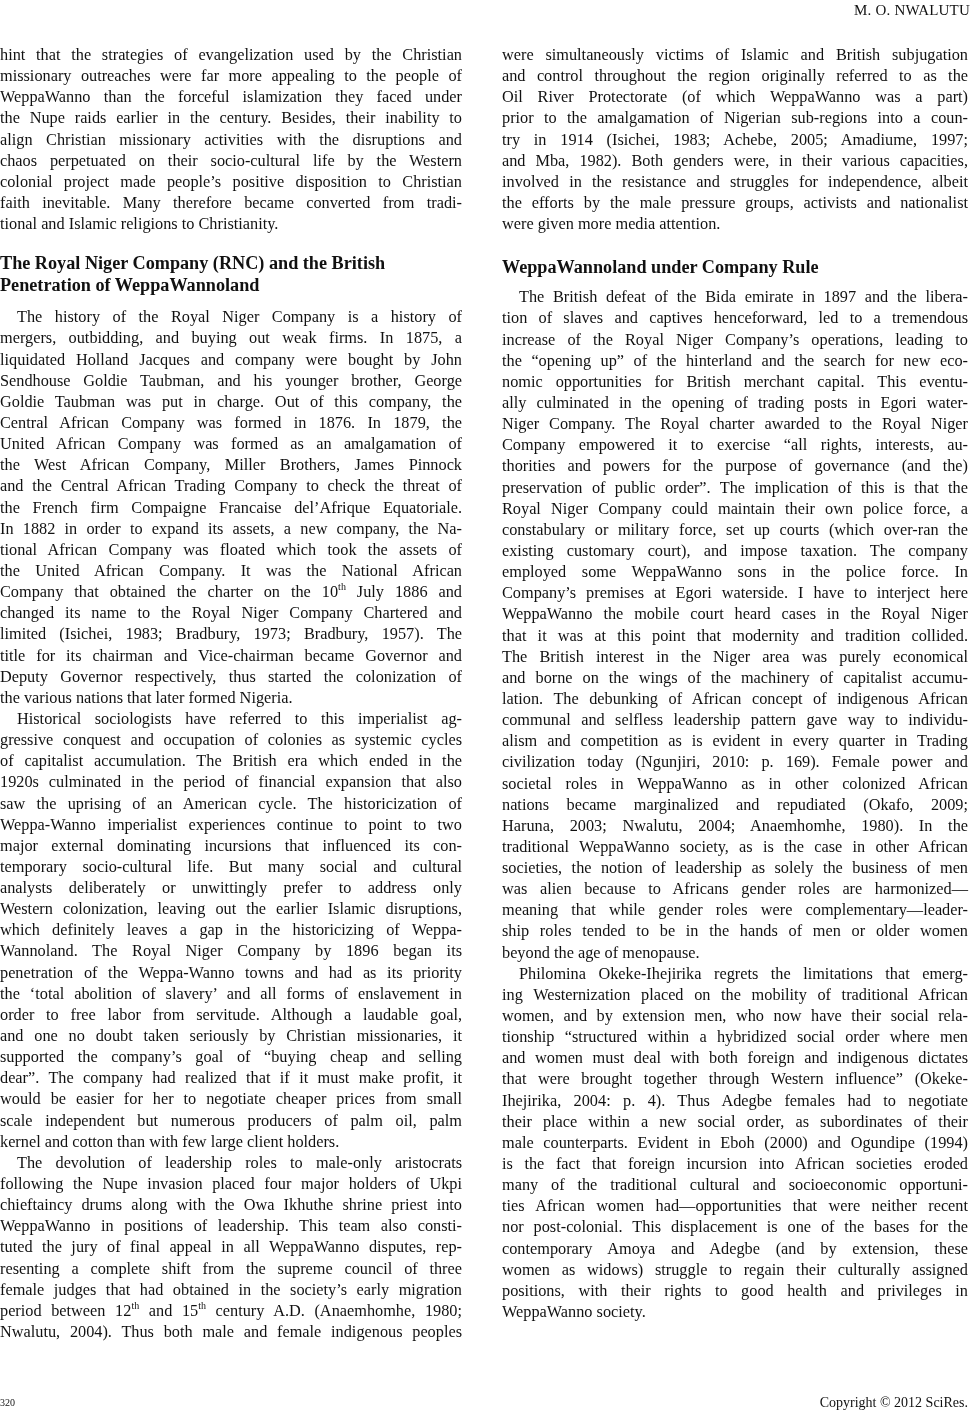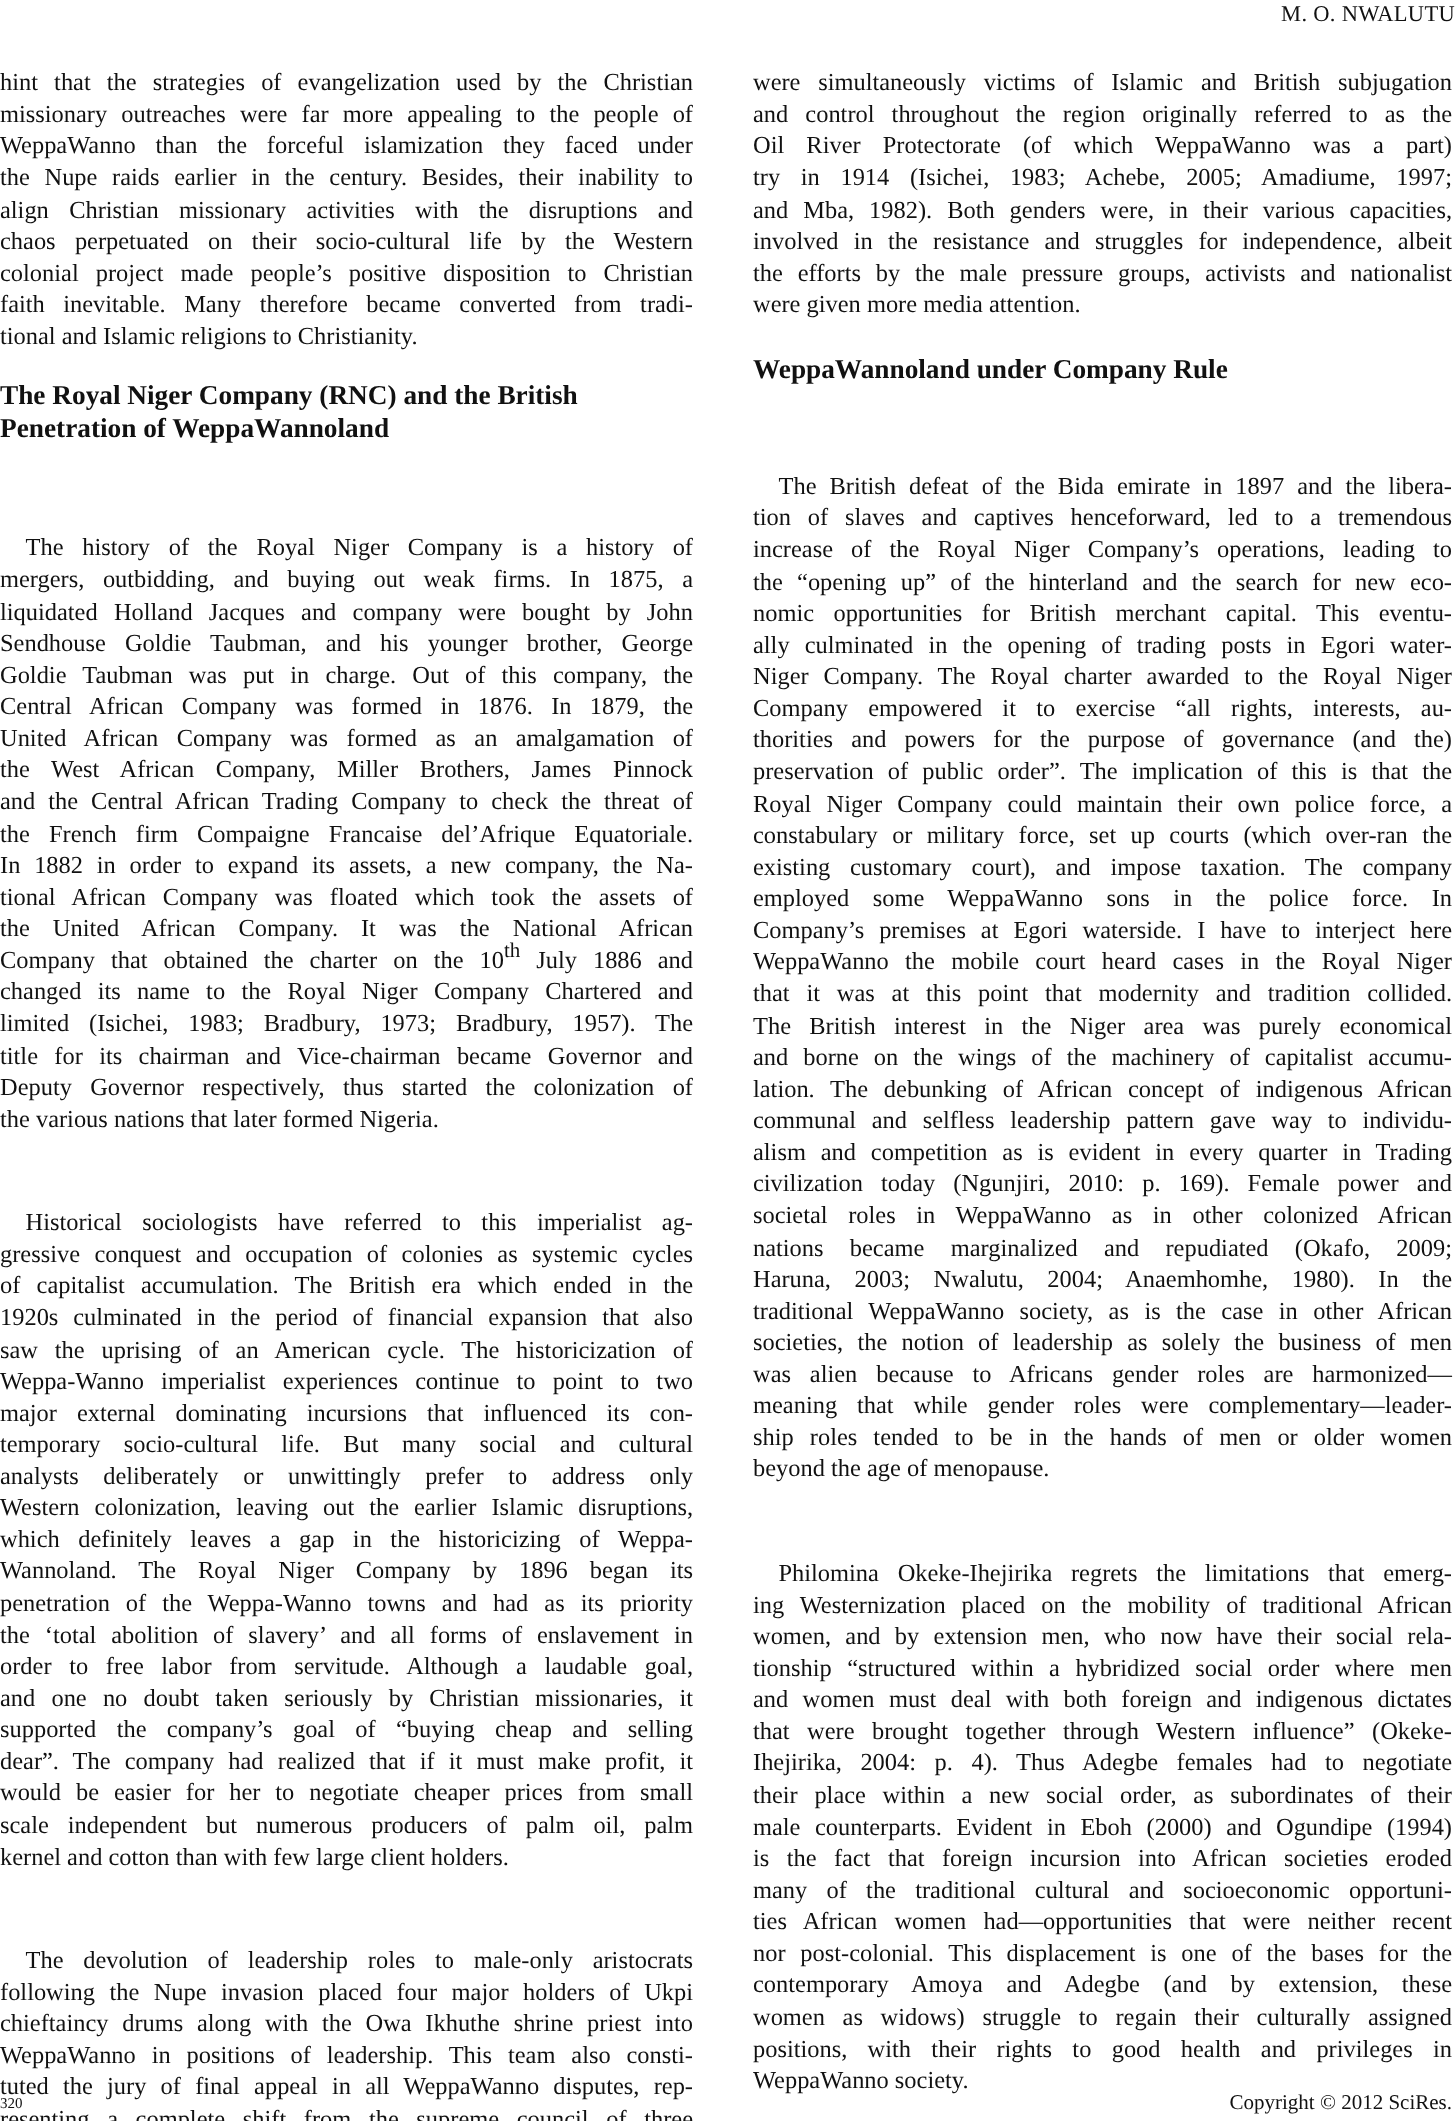--- a/index.html
+++ b/index.html
@@ -13,28 +13,28 @@
     font-size: 15px; line-height: 20px; letter-spacing: 0.2px;
   }
   .col { position: absolute; top: 44px; }
   .col-left { left: 0; width: 462px; }
   .col-right { left: 502px; width: 466px; }
   .line {
     display: block; height: 21.15px; line-height: 21.15px; font-size: 16.3px;
     white-space: nowrap; text-align: justify; text-align-last: justify; overflow: visible;
   }
   .line.last { text-align-last: left; }
-  .line.indent { text-indent: 17px; margin-top: 48px; }
+  .line.indent { text-indent: 17px; }
   .heading {
     font-weight: bold; font-size: 18.2px; line-height: 22px; display: block;
     white-space: nowrap;
   }
   .gap-before-heading { height: 18px; }
   .gap-after-heading { height: 10px; }
-  sup { font-size: 14px; line-height: 0; vertical-align: 7px; font-family: Liberation Serif, serif; }
+  sup { font-size: 10px; line-height: 0; vertical-align: 7px; font-family: Liberation Serif, serif; }
   .footer-page { position: absolute; left: 0; top: 1394px; font-size: 10px; line-height: 18px; }
   .footer-copy { position: absolute; right: 2px; top: 1394px; font-size: 14px; line-height: 18px; }
 </style>
 </head>
 <body>
 
 <div class="running-head">M. O. NWALUTU</div>
 
 <div class="col col-left">
   <div>
@@ -109,20 +109,21 @@
     <span class="line"><span>period between 12</span><sup>th</sup><span> and 15</span><sup>th</sup><span> century A.D. (Anaemhomhe, 1980;</span></span>
     <span class="line">Nwalutu, 2004). Thus both male and female indigenous peoples</span>
   </div>
 </div>
 
 <div class="col col-right">
   <div>
     <span class="line">were simultaneously victims of Islamic and British subjugation</span>
     <span class="line">and control throughout the region originally referred to as the</span>
     <span class="line">Oil River Protectorate (of which WeppaWanno was a part)</span>
+    <span class="line">prior to the amalgamation of Nigerian sub-regions into a coun-</span>
     <span class="line">try in 1914 (Isichei, 1983; Achebe, 2005; Amadiume, 1997;</span>
     <span class="line">and Mba, 1982). Both genders were, in their various capacities,</span>
     <span class="line">involved in the resistance and struggles for independence, albeit</span>
     <span class="line">the efforts by the male pressure groups, activists and nationalist</span>
     <span class="line last">were given more media attention.</span>
   </div>
   <div class="gap-before-heading" style="height:22px"></div>
   <div>
     <span class="heading">WeppaWannoland under Company Rule</span>
   </div>

